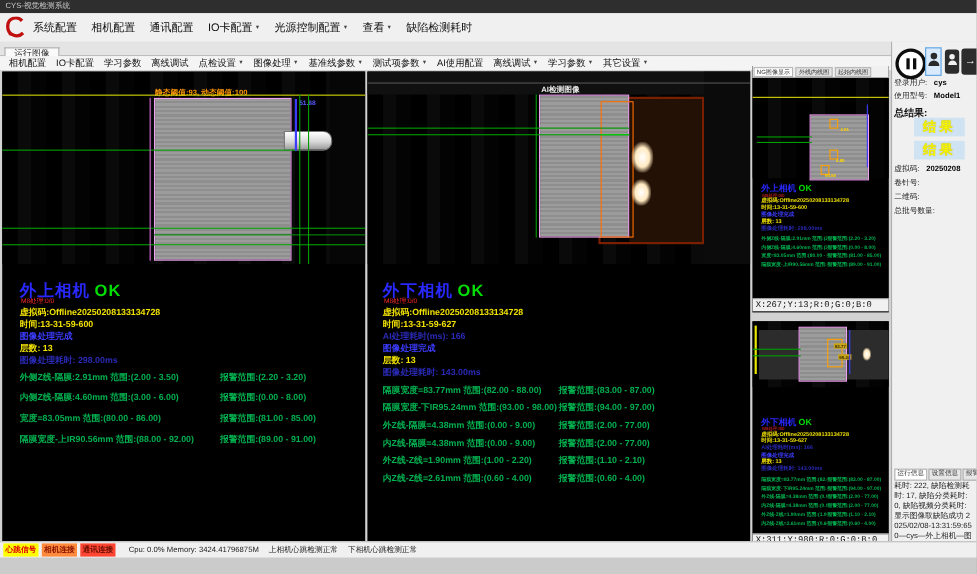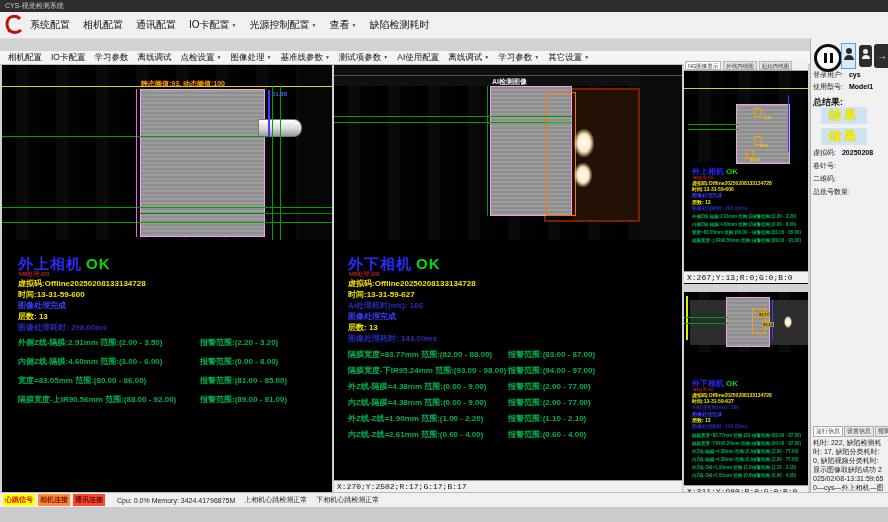--- a/index.html
+++ b/index.html
@@ -93,20 +93,23 @@
         <span class="bar-item">系统配置</span>
         <span class="bar-item">相机配置</span>
         <span class="bar-item">通讯配置</span>
         <span class="bar-item">IO卡配置<span class="dd-arrow">▼</span></span>
         <span class="bar-item">光源控制配置<span class="dd-arrow">▼</span></span>
         <span class="bar-item">查看<span class="dd-arrow">▼</span></span>
         <span class="bar-item">缺陷检测耗时</span>
       </div>
   </div>
 
+  <div class="abs tabrow">
+    <span class="viewtab">运行图像</span>
+  </div>
 
   <div class="abs toolbarrow" id="toolbar-items">
       <span class="bar-item">相机配置</span>
       <span class="bar-item">IO卡配置</span>
       <span class="bar-item">学习参数</span>
       <span class="bar-item">离线调试</span>
       <span class="bar-item">点检设置<span class="dd-arrow">▼</span></span>
       <span class="bar-item">图像处理<span class="dd-arrow">▼</span></span>
       <span class="bar-item">基准线参数<span class="dd-arrow">▼</span></span>
       <span class="bar-item">测试项参数<span class="dd-arrow">▼</span></span>
@@ -212,21 +215,20 @@
         </div>
         <div class="meas-row-mid">
           <span class="meas-val" style="width: 160px;">外Z线-Z线=1.90mm 范围:(1.00 - 2.20)</span>
           <span>报警范围:(1.10 - 2.10)</span>
         </div>
         <div class="meas-row-mid">
           <span class="meas-val" style="width: 160px;">内Z线-Z线=2.61mm 范围:(0.60 - 4.00)</span>
           <span>报警范围:(0.60 - 4.00)</span>
         </div>
       </div>
-    <div class="abs footerbar" style="left:0;top:415px;width:348px;height:12px;">X:270;Y:2502;R:17;G:17;B:17</div>
   </div>
 
   <div class="abs panel" id="pt-panel">
     <div class="abs ptabs" id="pt-tabs">
         <span class="ptab sel">NG图像显示</span>
         <span class="ptab">外线内线图</span>
         <span class="ptab">起始内线图</span>
       </div>
     <div class="abs img-area" id="ptimg" style="left:0;top:11px;width:124px;height:91px;">
       <div class="abs grayrect" style="left:52px;top:33px;width:54px;height:60px;"></div>
@@ -340,21 +342,21 @@
       <div class="person-head"></div>
       <div class="person-body"></div>
     </div>
     <div class="abs exit-btn" style="left:63px;top:6px;"><span>→</span></div>
 
     <div class="abs" id="ctl-fields" style="left:2px;top:32px;">
         <div class="ctl-row"><span>登录用户:</span><b>cys</b></div>
         <div class="ctl-row"><span>使用型号:</span><b>Model1</b></div>
       </div>
     <div class="abs total-label" style="left:2px;top:58px;">总结果:</div>
-    <div class="abs" id="result-boxes" style="left:10px;top:69px;">
+    <div class="abs" id="result-boxes" style="left:20px;top:69px;">
         <div class="result-box">结果</div>
         <div class="result-box">结果</div>
       </div>
     <div class="abs" id="ctl-info" style="left:2px;top:110px;">
         <div class="ctl-row" style="height: 13px;"><span>虚拟码:</span><b>20250208</b></div>
         <div class="ctl-row" style="height: 13px;"><span>卷针号:</span><b></b></div>
         <div class="ctl-row" style="height: 13px;"><span>二维码:</span><b></b></div>
         <div class="ctl-row" style="height: 13px;"><span>总批号数量:</span><b></b></div>
       </div>
 

